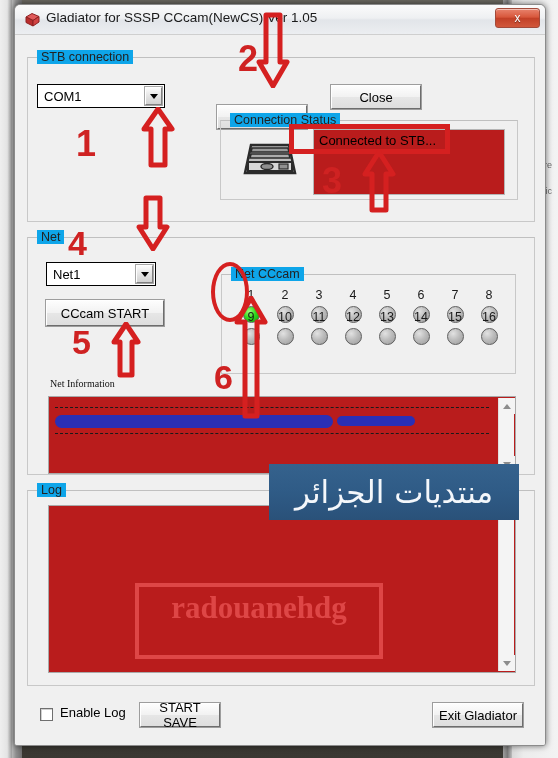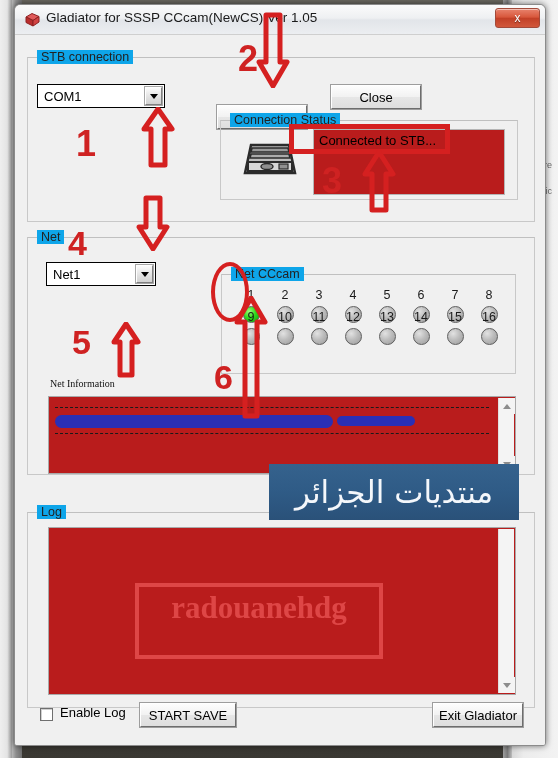--- a/index.html
+++ b/index.html
@@ -367,20 +367,21 @@
     <div class="group" style="left:12px; top:202px; width:508px; height:238px;">
       <span class="legend">Net</span>
 
       <div class="combo" style="left:18px; top:24px; width:110px; height:24px;">
         <span class="cval">Net1</span>
         <span class="carrow">
             <i></i>
           </span>
       </div>
 
+      <div class="btn" style="left:18px; top:62px; width:118px; height:26px;">CCcam START</div>
 
       <span style="position:absolute; left:22px; top:140px; font-size:10px; color:#111; font-family:Liberation Serif, serif;">Net Information</span>
 
       <div class="group" style="left:193px; top:36px; width:295px; height:100px;">
         <span class="legend">Net CCcam</span>
         <div id="led-grid" style="left:12px; top:12px;">
             <div class="led-cell">
               <div class="led-num">1</div>
               <div class="led-dot-wrap">
                 <div class="led-dot on"></div>
@@ -488,36 +489,36 @@
               <i></i>
             </div>
         </div>
         <div class="dashline" style="left:6px; top:10px; width:434px;"></div>
         <div id="scribble" style="left:6px; top:18px; width:278px; height:13px;"></div>
         <div id="scribble2" style="left:288px; top:19px; width:78px; height:10px;"></div>
         <div class="dashline" style="left:6px; top:36px; width:434px;"></div>
       </div>
     </div>
 
-    <div class="group" style="left:12px; top:477px; width:508px; height:196px;">
+    <div class="group" style="left:12px; top:455px; width:508px; height:196px;">
       <span class="legend">Log</span>
       <div class="textbox" style="left:20px; top:14px; width:468px; height:168px;">
         <div class="vscroll">
           <div class="sbtn down">
               <i></i>
             </div>
         </div>
         <div class="tline"></div>
       </div>
     </div>
 
     <div style="position:absolute; left:0; top:660px; width:100%; height:51px;">
       <div class="chk" style="left:25px; top:13px;"></div>
       <span class="chk-label" style="left:45px; top:10px;">Enable Log</span>
-      <div class="btn" style="left:125px; top:8px; width:96px; height:24px;">START SAVE</div>
+      <div class="btn" style="left:125px; top:8px; width:80px; height:24px;">START SAVE</div>
       <div class="btn" style="right:22px; top:8px; width:90px; height:24px;">Exit Gladiator</div>
     </div>
 
   </div>
 </div>
 
 <div id="wm-banner" style="left:269px; top:464px; width:250px; height:56px; font-size:31px;">منتديات الجزائر</div>
 
 <div id="wm-stamp" style="left:135px; top:583px; width:248px; height:76px; font-size:31px; padding-top:5px;">
   <div>radouanehdg</div>

